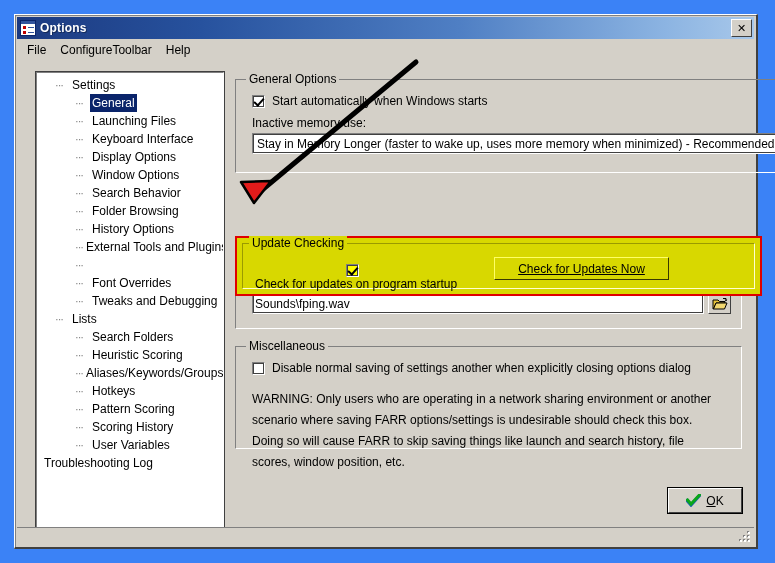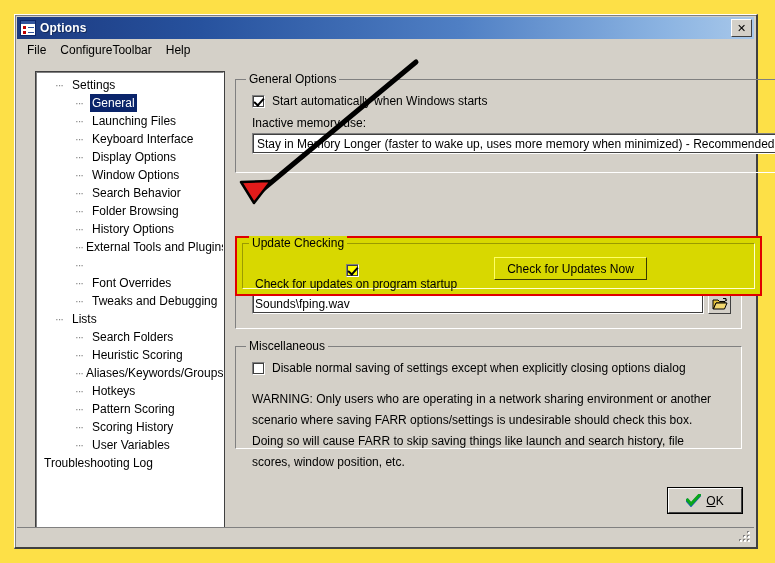--- a/index.html
+++ b/index.html
@@ -7,21 +7,21 @@
     margin: 0; padding: 0;
     width: 775px; height: 563px;
     background: #000;
     font-family: "Liberation Sans", sans-serif;
     overflow: hidden;
   }
 
   #screen {
     position: relative;
     width: 775px; height: 563px;
-    background: #fde047;
+    background: #3b82f6;
   }
 
   
   #window {
     position: absolute;
     left: 14px; top: 14px;
     width: 744px; height: 535px;
     background: #d4d0c8;
     border-top: 1px solid #ffffff;
     border-left: 1px solid #ffffff;
@@ -279,29 +279,30 @@
     white-space: nowrap;
     flex-direction: column;
   }
   #update-cb-row .cbox {
     background: #ffff00;
     box-shadow: 0 0 0 1px #404040 inset, 1px 1px 0 0 #d8d800;
   }
   #update-btn {
     position: absolute;
     left: 257px; top: 19px;
-    width: 153px; height: 23px;
+    width: 175px; height: 23px;
     background: #d8d800;
     border-top: 1px solid #ffff66;
     border-left: 1px solid #ffff66;
     border-right: 1px solid #3a3a00;
     border-bottom: 1px solid #3a3a00;
     display: flex; align-items: center; justify-content: center;
     font-size: 12px; color: #000;
     cursor: default;
+    text-decoration: underline;
   }
 
   
   .warn {
     font-size: 12px;
     color: #000;
     margin: 14px 8px 4px 8px;
     line-height: 21px;
   }
 
@@ -512,21 +513,21 @@
                 <path d="M14 4 L12.6 2.8 L15.4 2.8 Z" fill="#000"></path>
               </svg>
             </span>
           </div>
         </fieldset>
 
         <fieldset class="gb" style="height:110px">
           <legend>Miscellaneous</legend>
           <div class="cbrow">
             <span class="cbox"></span>
-            <span>Disable normal saving of settings except when explicitly closing options dialog</span>
+            <span>Disable normal saving of settings another when explicitly closing options dialog</span>
           </div>
           <div class="warn">WARNING: Only users who are operating in a network sharing environment or another scenario where saving FARR options/settings is undesirable should check this box.  Doing so will cause FARR to skip saving things like launch and search history, file scores, window position, etc.</div>
         </fieldset>
 
       </div>
 
       <div id="update-highlight">
         <div class="inner"></div>
         <span id="update-legend">Update Checking</span>
         <div id="update-cb-row">

